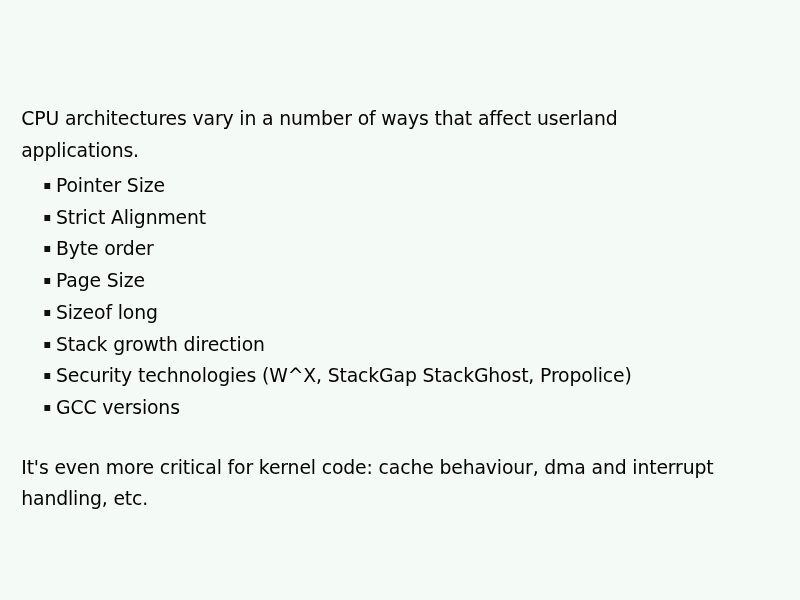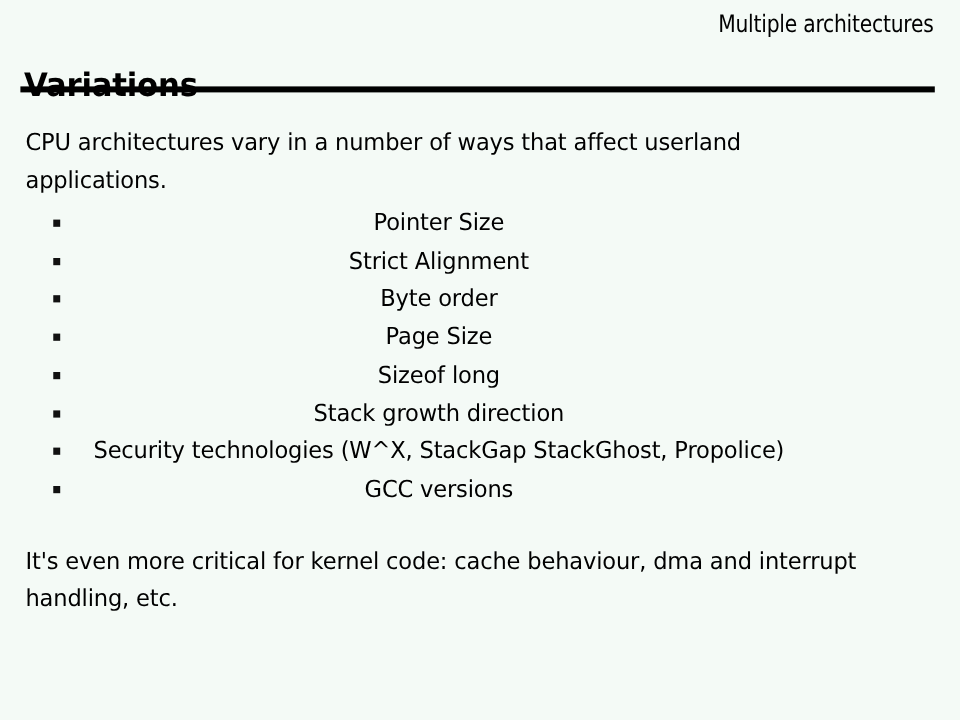--- a/index.html
+++ b/index.html
@@ -79,21 +79,20 @@
     transform-origin: left top;
   }
   .intro-para {
     width: 700px;
   }
 
   .bullet-list {
     list-style: none;
     margin: 4px 0 0 0;
     padding: 0;
-    text-align: center;
   }
   .bullet-item {
     position: relative;
     padding-left: 58px;
     font-size: 19.5px;
     line-height: 31.7px;
     letter-spacing: -0.15px;
     white-space: nowrap;
     transform: scaleX(0.965);
     transform-origin: left top;
@@ -113,25 +112,20 @@
   .closing-para {
     margin-top: 28px;
     width: 760px;
   }
 </style>
 </head>
 <body>
 
 <div class="slide">
 
-  <div class="slide-header">
-    <div class="header-right">Multiple architectures</div>
-    <h1 class="slide-title">Variations</h1>
-    <div class="title-rule"></div>
-  </div>
 
   <div class="slide-body">
 
     <p class="para intro-para">CPU architectures vary in a number of ways that affect userland applications.</p>
 
     <ul class="bullet-list">
       <li class="bullet-item">
         <span class="bullet-marker"></span>
         <span class="bullet-text">Pointer Size</span>
       </li>

